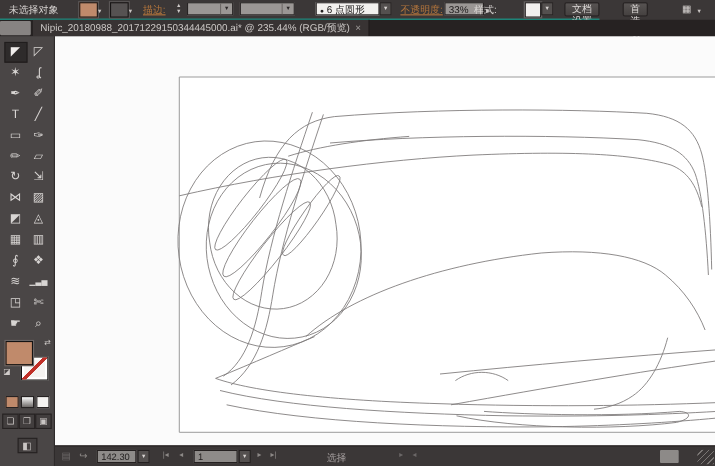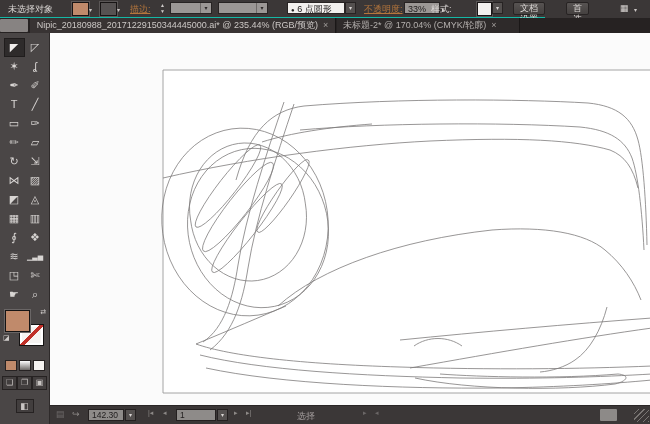--- a/index.html
+++ b/index.html
@@ -106,23 +106,20 @@
     <button class="bar-btn" style="left:566px">首选项</button>
 
     <span class="cb-text" style="left:620px">▦</span>
     <span class="caret" style="left:634px">▾</span>
   </div>
 
   <div class="tab-bar">
     <span class="panel-stub"></span>
     <div class="doc-tab tab-active" style="left:30px;width:306px">
       <span>Nipic_20180988_20171229150344445000.ai* @ 235.44% (RGB/预览)</span><span class="tab-close">×</span>
-    </div>
-    <div class="doc-tab tab-inactive" style="left:337px;width:183px">
-      <span>未标题-2* @ 170.04% (CMYK/轮廓)</span><span class="tab-close">×</span>
     </div>
   </div>
 
   <div class="toolbar">
     <div class="tool-grid">
       <div class="tool sel">◤</div>
       <div class="tool">◸</div>
       <div class="tool">✶</div>
       <div class="tool">ʆ</div>
       <div class="tool">✒</div>

